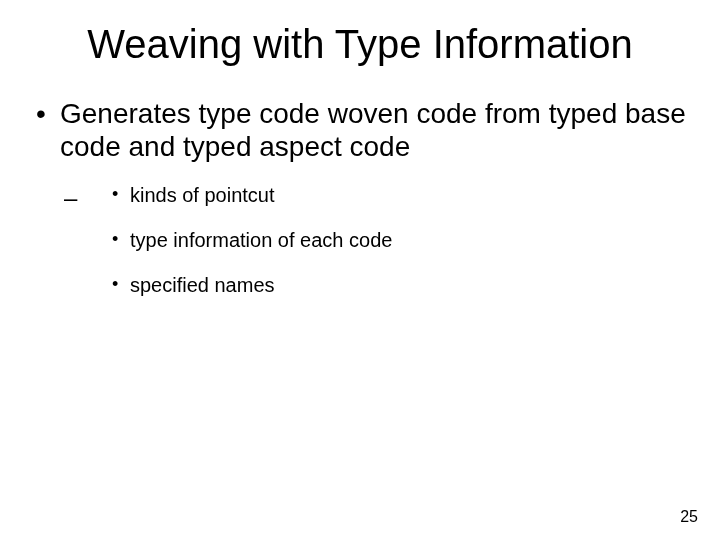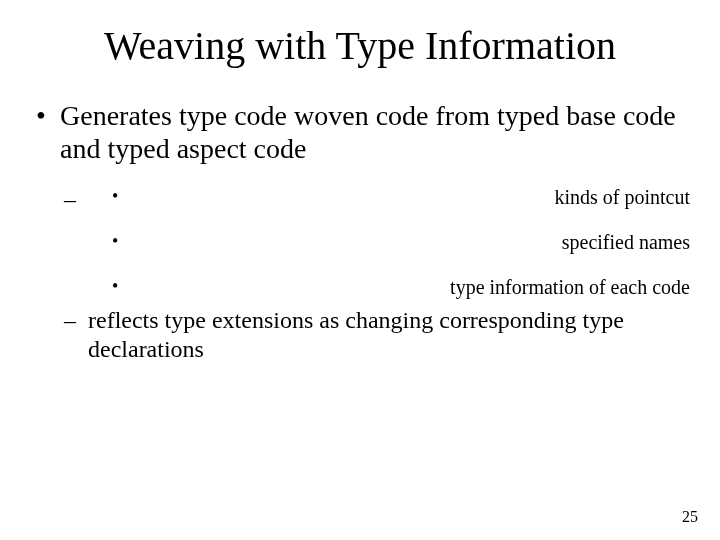--- a/index.html
+++ b/index.html
@@ -10,21 +10,20 @@
     background: #ffffff;
     font-family: Arial, Helvetica, sans-serif;
     color: #000;
     overflow: hidden;
   }
   .slide {
     width: 720px;
     height: 540px;
     position: relative;
     box-sizing: border-box;
-    font-family: Liberation Serif, serif;
   }
   .title {
     font-size: 40px;
     text-align: center;
     padding-top: 22px;
     padding-left: 40px;
     padding-right: 40px;
     font-weight: 400;
     letter-spacing: 0px;
   }
@@ -74,21 +73,20 @@
     list-style: none;
     margin: 4px 0 0 0;
     padding: 0 0 0 20px;
   }
   ul.lvl3 > li {
     font-size: 20px;
     line-height: 1.25;
     position: relative;
     padding-left: 22px;
     margin-top: 20px;
-    text-align: right;
   }
   ul.lvl3 > li::before {
     content: "•";
     position: absolute;
     left: 4px;
     top: 0;
     font-size: 18px;
   }
   .pagenum {
     position: absolute;
@@ -109,29 +107,26 @@
     <ul class="lvl1">
       <li>
         <span>Generates type code woven code from typed base code and typed aspect code</span>
         <ul class="lvl2">
           <li>
             <ul class="lvl3">
               <li>
                 <span>kinds of pointcut</span>
               </li>
               <li>
+                <span>type information of each code</span>
+              </li>
+              <li>
                 <span>specified names</span>
               </li>
-              <li>
-                <span>type information of each code</span>
-              </li>
             </ul>
-          </li>
-          <li>
-            <span>reflects type extensions as changing corresponding type declarations</span>
           </li>
         </ul>
       </li>
     </ul>
   </div>
 
   <div class="pagenum">25</div>
 
 </div>
 

